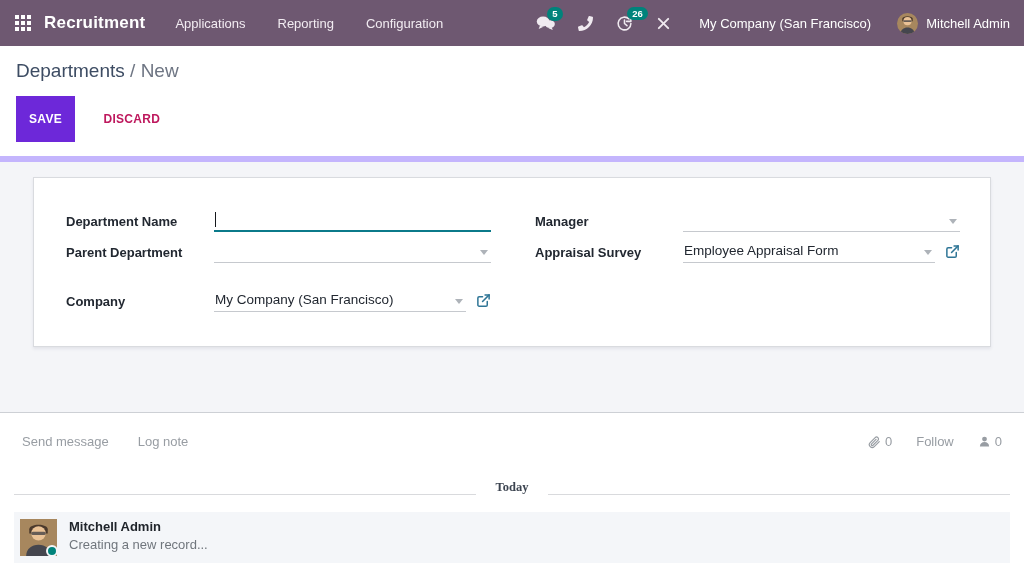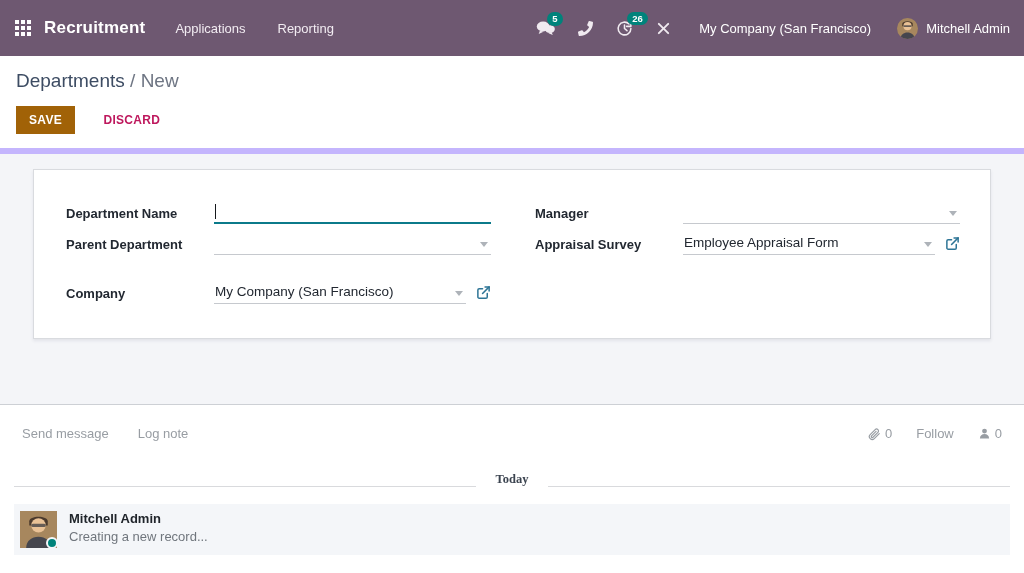--- a/index.html
+++ b/index.html
@@ -6,21 +6,21 @@
   html,body { margin:0; padding:0; }
   body {
     width:1024px; height:573px; overflow:hidden;
     background:#ffffff;
     font-family:"Liberation Sans", sans-serif;
     -webkit-font-smoothing:antialiased;
   }
 
   
   .navbar {
-    height:56px; background:#6e5871; color:#fff;
+    height:46px; background:#6e5871; color:#fff;
     display:flex; align-items:center; padding:0 14px 0 15px;
   }
   .apps-grid { display:grid; grid-template-columns:repeat(3,4px); gap:2px; margin-right:13px; cursor:pointer; }
   .apps-grid i { width:4px; height:4px; background:#fff; display:block; }
   .brand { font-size:17px; font-weight:700; letter-spacing:.2px; cursor:pointer; }
   .nav-menus { display:flex; margin-left:14px; height:46px; }
   .nav-menu { font-size:13px; padding:16px 16px; display:flex; align-items:center; color:#f2ecf2; cursor:pointer; }
   .nav-right { margin-left:auto; display:flex; align-items:center; }
   .nav-icon-btn { position:relative; margin-left:23px; color:#f0eaf0; display:flex; align-items:center; cursor:pointer; }
   .nav-icon-btn svg { display:block; }
@@ -34,22 +34,22 @@
   .avatar-sm svg, .avatar-lg svg { display:block; width:100%; height:100%; }
   .nav-username { font-size:13px; }
 
   
   .control-panel { background:#fff; border-bottom:6px solid #c4b5fd; padding:14px 0 14px 16px; }
   .breadcrumb { font-size:19px; color:#3d4c63; }
   .breadcrumb .sep, .breadcrumb .current { color:#6e7583; }
   .breadcrumb .parent { cursor:pointer; }
   .btn-row { margin-top:14px; }
   .btn-save {
-    background:#a16207; color:#fff; border:none; font-family:inherit;
-    font-size:12px; font-weight:700; letter-spacing:.3px; padding:7px 13px; cursor:pointer;
+    background:#6d28d9; color:#fff; border:none; font-family:inherit;
+    font-size:12px; font-weight:700; letter-spacing:.3px; padding:16px 13px; cursor:pointer;
   }
   .btn-discard {
     background:none; border:none; font-family:inherit; color:#be185d;
     font-size:12px; font-weight:700; letter-spacing:.3px; padding:7px 10px; margin-left:14px; cursor:pointer;
   }
 
   
   .sheet-bg { background:#f4f5f8; border-bottom:1px solid #cdd0d5; height:251px; padding-top:15px; }
   .sheet {
     width:958px; margin-left:33px; background:#fff; border:1px solid #d9dbdf;
@@ -112,20 +112,21 @@
       <i></i>
       <i></i>
       <i></i>
       <i></i>
       <i></i>
   </div>
   <div class="brand">Recruitment</div>
   <div class="nav-menus">
     <div class="nav-menu">Applications</div>
     <div class="nav-menu">Reporting</div>
+    <div class="nav-menu">Configuration</div>
   </div>
   <div class="nav-right">
     <div class="nav-icon-btn">
       <span>
         <svg width="19" height="16" viewBox="0 0 24 20" fill="currentColor">
           <ellipse cx="9" cy="8" rx="8" ry="6.3"></ellipse>
           <path d="M5 13l-1.6 4.6 6-3z"></path>
           <ellipse cx="17.6" cy="11.4" rx="6.2" ry="5"></ellipse>
           <path d="M19.6 15l1.6 3.8-5.4-2.2z"></path>
         </svg>

